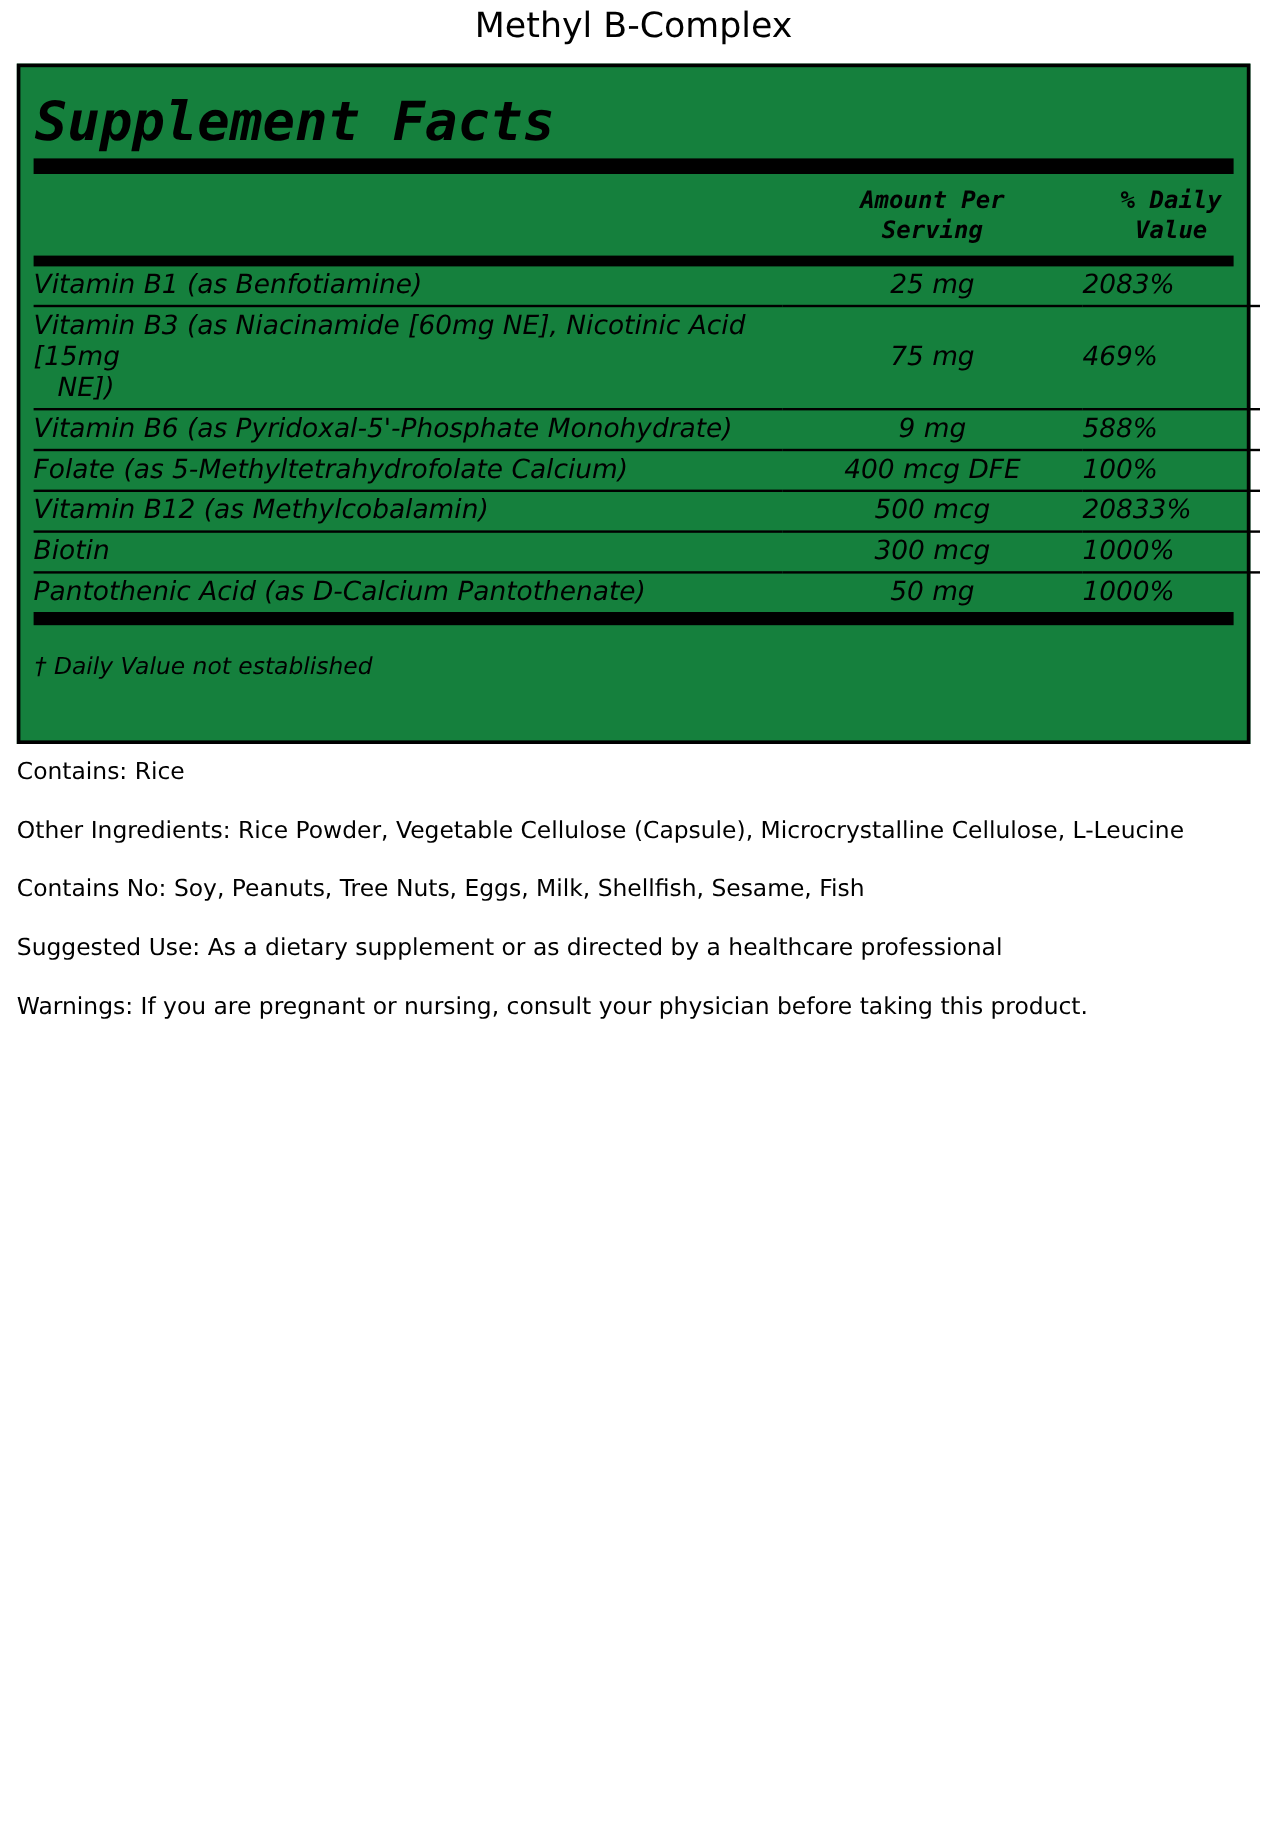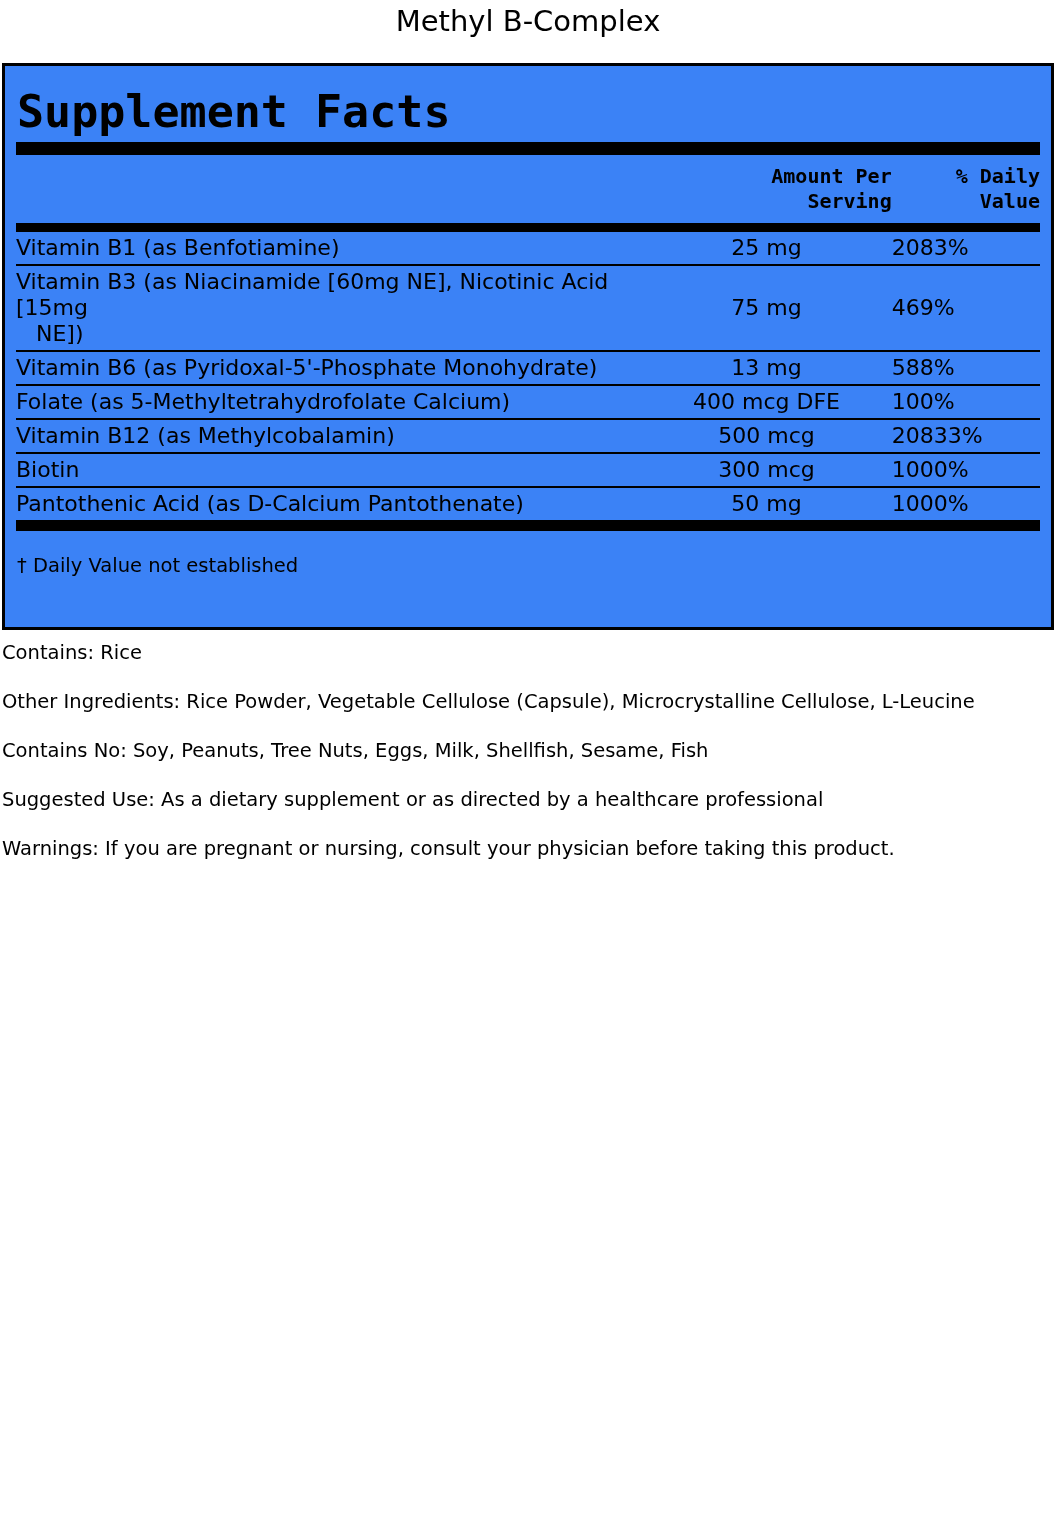--- a/index.html
+++ b/index.html
@@ -12,41 +12,42 @@
     height: 1536px;
     font-family: "DejaVu Sans", sans-serif;
     color: #000000;
     -webkit-font-smoothing: antialiased;
   }
   .page {
     position: relative;
     width: 1056px;
     height: 1536px;
     box-sizing: border-box;
-    padding: 0 2px;
+    padding: 0 14px;
   }
 
   
   .product-title {
     font-family: "DejaVu Sans", sans-serif;
     font-size: 29px;
     line-height: 40px;
     text-align: center;
     font-weight: 400;
     padding-top: 1px;
     letter-spacing: 0px;
   }
 
   
   .facts-panel {
     border: 3px solid #000000;
     box-sizing: border-box;
-    margin-top: 22px;
+    margin-top: 12px;
     padding: 0 11px 0 11px;
-    background: #3b82f6;
+    background: #15803d;
+    font-style: italic;
   }
   .facts-heading {
     font-family: "DejaVu Sans Mono", monospace;
     font-weight: bold;
     font-size: 45px;
     line-height: 56px;
     letter-spacing: 0px;
     padding-top: 18px;
     padding-bottom: 2px;
     margin-left: 1px;
@@ -93,21 +94,21 @@
     padding: 0;
     vertical-align: middle;
   }
 
   
   tr.head-row th {
     font-family: "DejaVu Sans Mono", monospace;
     font-weight: bold;
     font-size: 20px;
     line-height: 25px;
-    text-align: right;
+    text-align: center;
     padding-top: 9px;
     padding-bottom: 9px;
     white-space: pre-line;
   }
   tr.head-row th.blank-head { text-align: left; }
 
   
   tr.nut-row > td {
     border-top: 2px solid #000000;
     font-size: 22px;
@@ -186,21 +187,21 @@
             <td class="n-amount">25 mg</td>
             <td class="n-dv">2083%</td>
           </tr>
           <tr class="nut-row">
             <td class="n-name">Vitamin B3 (as Niacinamide [60mg NE], Nicotinic Acid [15mg<span class="cont-line">NE])</span></td>
             <td class="n-amount">75 mg</td>
             <td class="n-dv">469%</td>
           </tr>
           <tr class="nut-row">
             <td class="n-name">Vitamin B6 (as Pyridoxal-5'-Phosphate Monohydrate)</td>
-            <td class="n-amount">13 mg</td>
+            <td class="n-amount">9 mg</td>
             <td class="n-dv">588%</td>
           </tr>
           <tr class="nut-row">
             <td class="n-name">Folate (as 5-Methyltetrahydrofolate Calcium)</td>
             <td class="n-amount">400 mcg DFE</td>
             <td class="n-dv">100%</td>
           </tr>
           <tr class="nut-row">
             <td class="n-name">Vitamin B12 (as Methylcobalamin)</td>
             <td class="n-amount">500 mcg</td>

